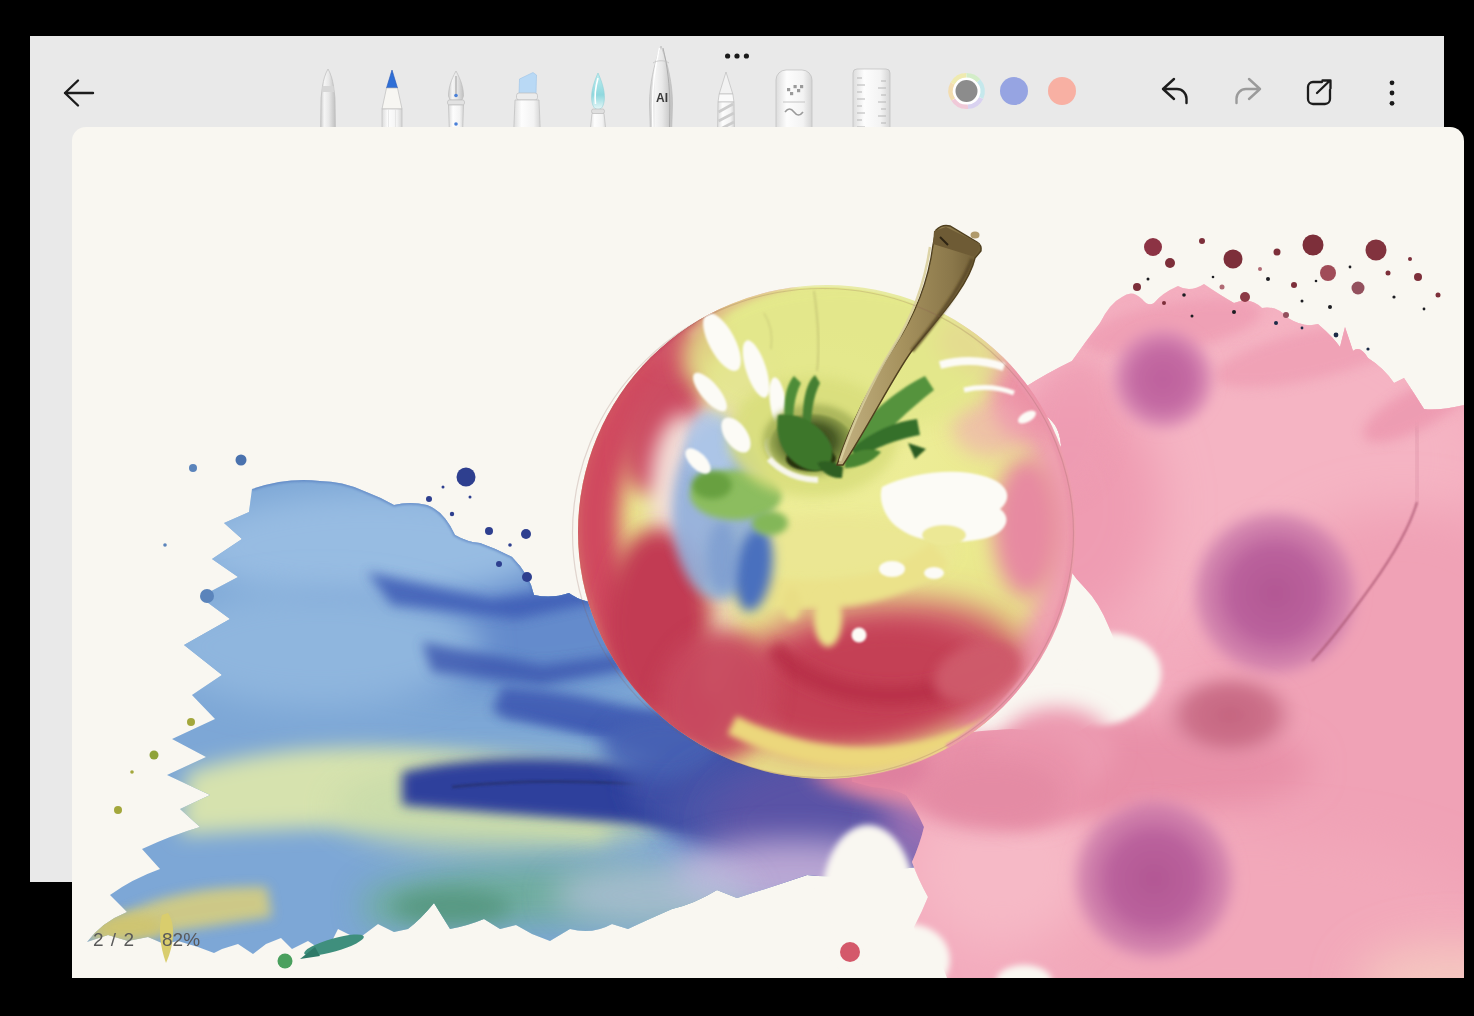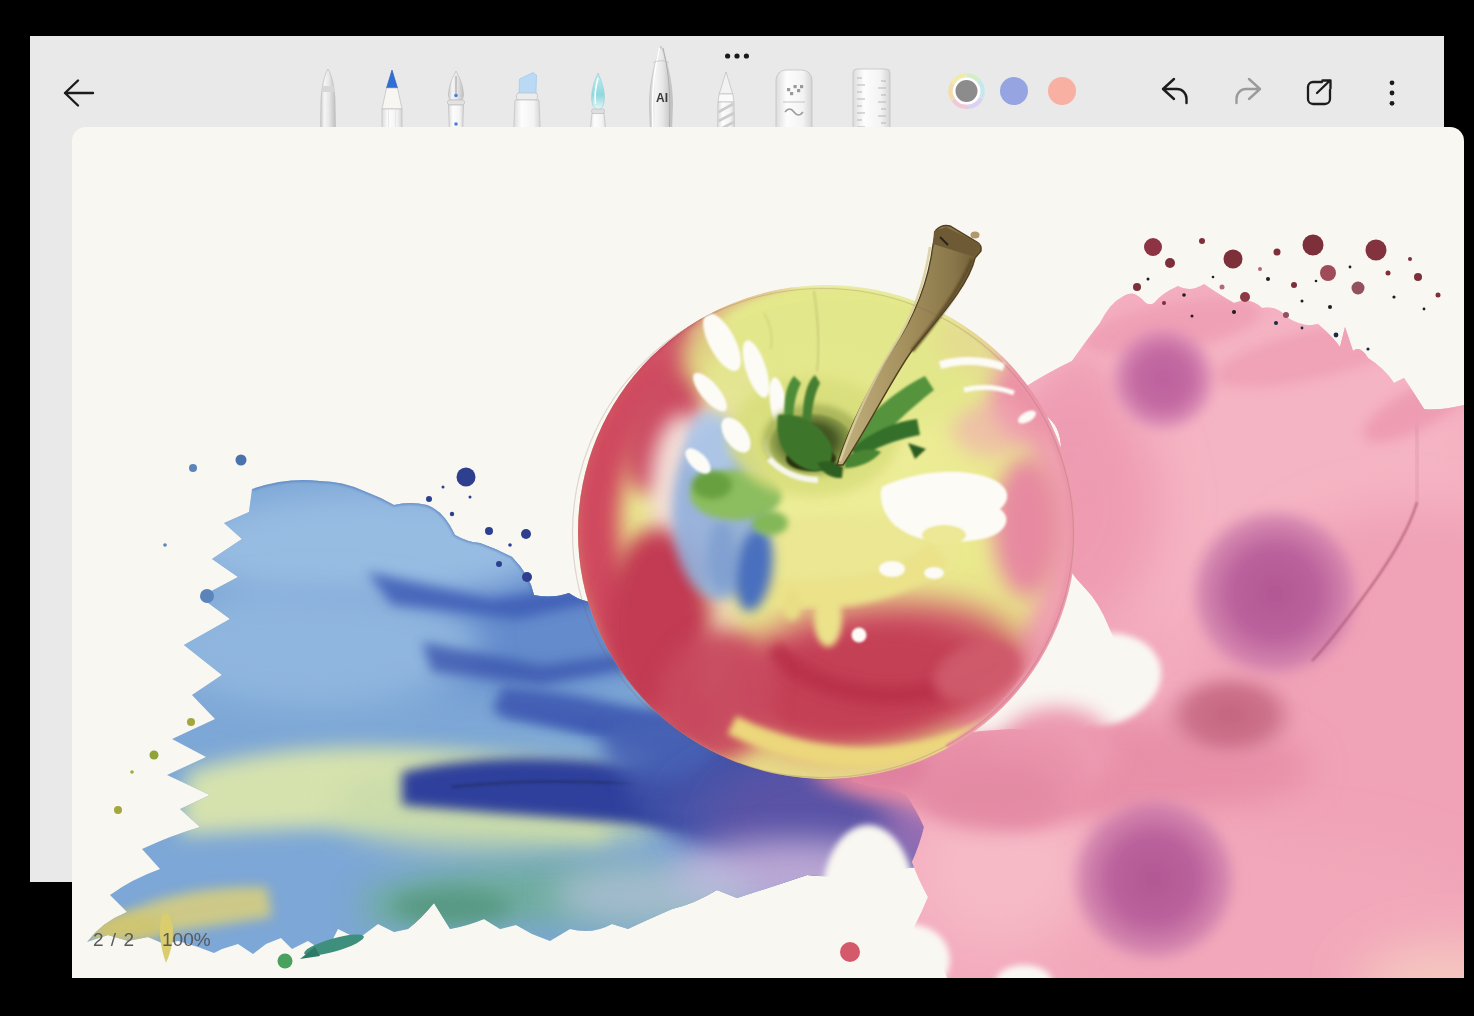--- a/index.html
+++ b/index.html
@@ -435,15 +435,15 @@
 
 <ellipse cx="751" cy="406" rx="250.5" ry="244.5" fill="none" stroke="#8a5a50" stroke-width="1.2" opacity="0.22"></ellipse>
 
 <circle cx="778" cy="825" r="10" fill="#d4596a"></circle>
 <ellipse cx="262" cy="818" rx="31" ry="6.5" transform="rotate(-16 262 818)" fill="#3f8f7d"></ellipse>
 <path d="M228,832 L243,820 L248,829 Z" fill="#2e7a68"></path>
 <path d="M96,786 C104,798 102,818 94,836 C88,820 86,800 90,788 Z" fill="#d9cd6d"></path>
 <circle cx="213" cy="834" r="7.5" fill="#4aa05e"></circle>
 </svg>
 <div id="pagelbl">2 / 2</div>
-<div id="zoomlbl">100%</div>
+<div id="zoomlbl">82%</div>
 </div>
 </div>
 
 </body></html>

